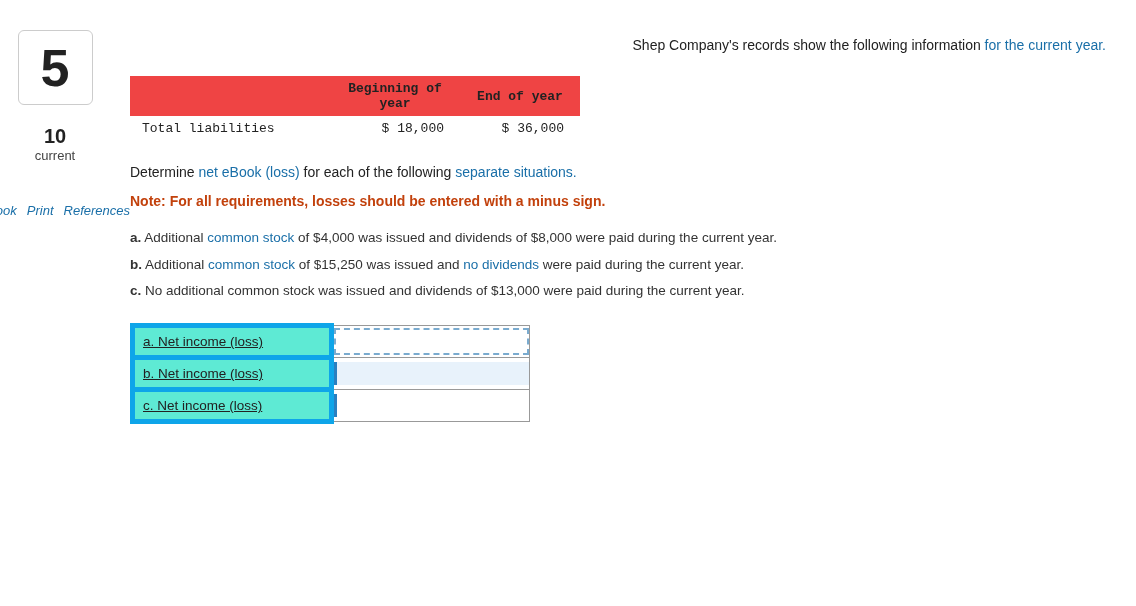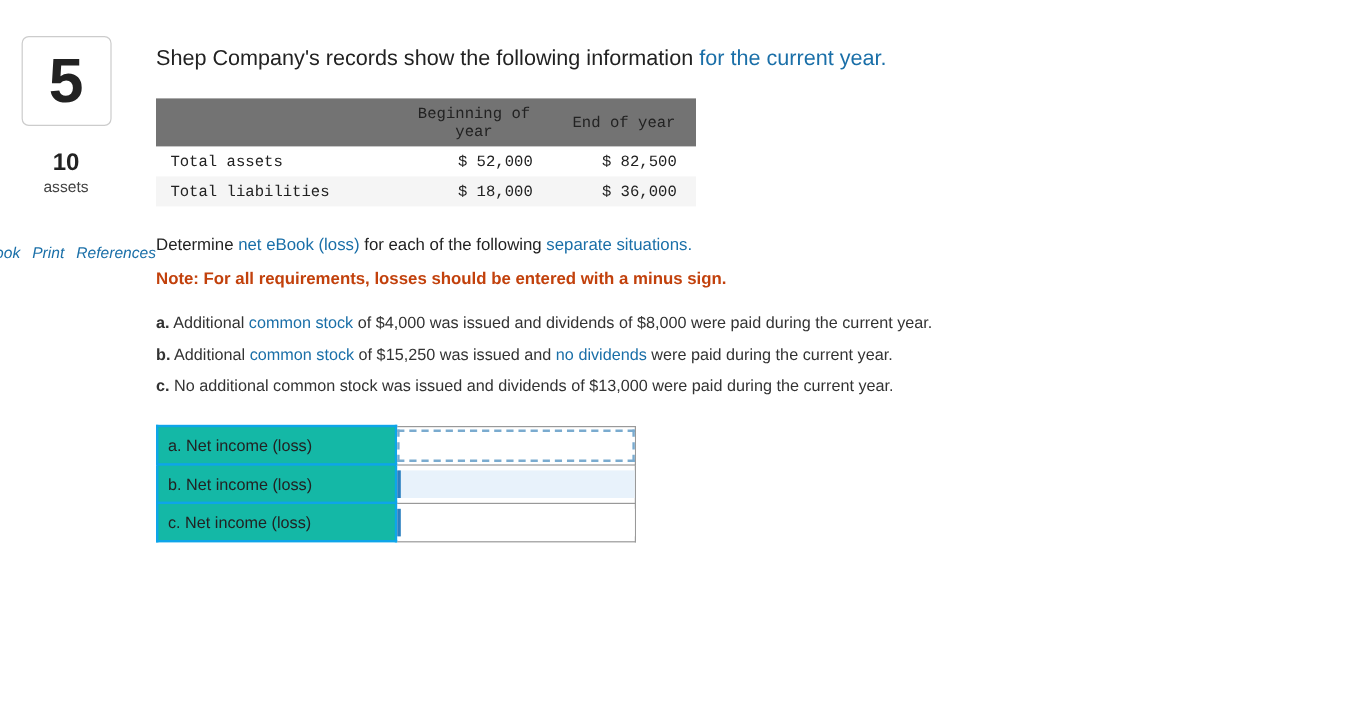--- a/index.html
+++ b/index.html
@@ -76,46 +76,47 @@
       cursor: pointer;
     }
 
     
     .main-content {
       flex: 1;
       padding: 15px 30px 15px 20px;
     }
 
     .question-intro {
-      font-size: 18px;
+      font-size: 14px;
       color: #222;
       margin-bottom: 20px;
       line-height: 1.5;
+      text-align: right;
     }
 
     .question-intro .highlight {
       color: #1a6fa8;
     }
 
     
     .data-table {
       border-collapse: collapse;
       margin-bottom: 20px;
       font-size: 13px;
       font-family: 'Courier New', Courier, monospace;
     }
 
     .data-table th, .data-table td {
       padding: 5px 16px;
       text-align: right;
     }
 
     .data-table th {
-      background-color: #737373;
-      font-weight: normal;
+      background-color: #ef4444;
+      font-weight: bold;
       text-align: center;
     }
 
     .data-table td:first-child {
       text-align: left;
       padding-left: 12px;
     }
 
     .data-table th:first-child {
       text-align: left;
@@ -185,22 +186,23 @@
       height: 32px;
     }
 
     .answer-table td {
       border: 1px solid #999;
       padding: 4px 8px;
     }
 
     .answer-table td.label-cell {
       width: 200px;
-      border: 2px solid #0ea5e9;
-      background: #14b8a6;
+      border: 5px solid #0ea5e9;
+      background: #5eead4;
+      text-decoration: underline;
     }
 
     .answer-table td.input-cell {
       width: 200px;
       border: 1px solid #999;
       padding: 0;
     }
 
     .answer-input {
       width: 100%;
@@ -234,21 +236,21 @@
 <body>
 
 <div class="page-container">
 
   <div class="sidebar">
     <div class="question-number-box">
       <span>5</span>
     </div>
     <div class="points-section">
       <div class="points-number">10</div>
-      <div class="points-label">assets</div>
+      <div class="points-label">current</div>
     </div>
     <div class="sidebar-links">
       <a class="sidebar-link" href="#">eBook</a>
       <a class="sidebar-link" href="#">Print</a>
       <a class="sidebar-link" href="#">References</a>
     </div>
   </div>
 
   <div class="main-content">
     <p class="question-intro">
@@ -257,25 +259,20 @@
 
     <table class="data-table">
       <thead>
         <tr>
           <th class="col-label"></th>
           <th class="col-begin">Beginning of<br>year</th>
           <th class="col-end">End of year</th>
         </tr>
       </thead>
       <tbody>
-        <tr>
-          <td>Total assets</td>
-          <td>$ 52,000</td>
-          <td>$ 82,500</td>
-        </tr>
         <tr>
           <td>Total liabilities</td>
           <td>$ 18,000</td>
           <td>$ 36,000</td>
         </tr>
       </tbody>
     </table>
 
     <p class="instructions">
       Determine <span class="blue-text">net eBook (loss)</span> for each of the following <span class="blue-text">separate situations.</span>

